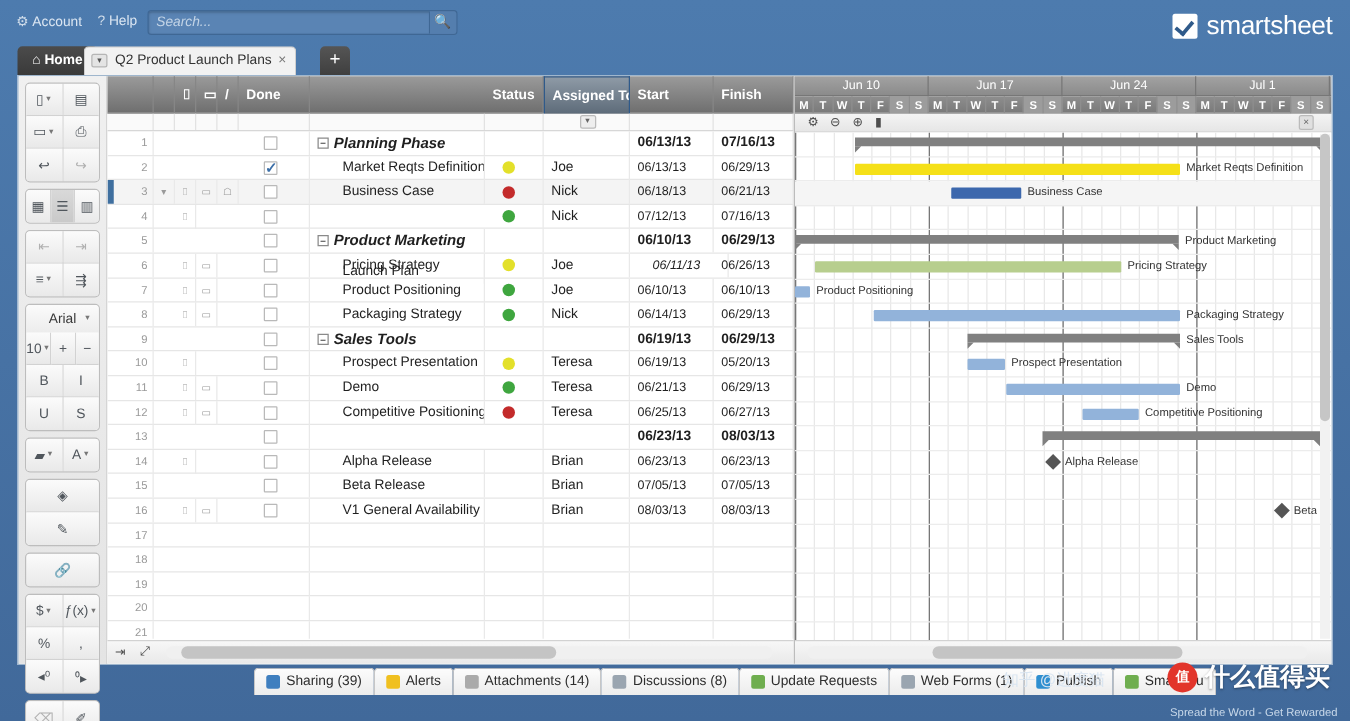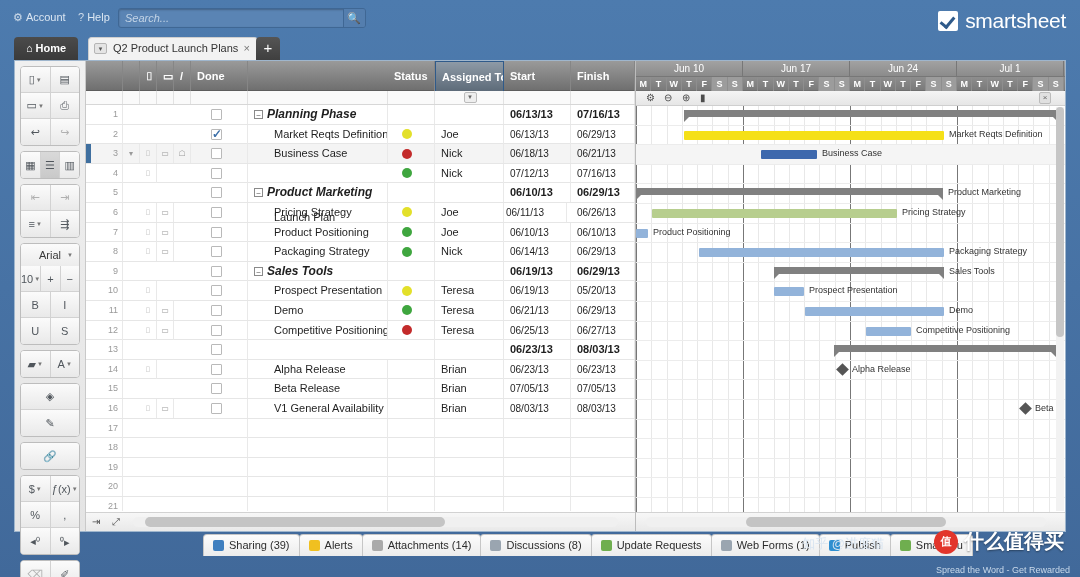--- a/index.html
+++ b/index.html
@@ -34,21 +34,21 @@
     border:solid #2f5a8a; border-width:0 3px 3px 0; transform:rotate(40deg); }
   #logo .ltext { color:#fff; font-size:21px; letter-spacing:-.3px; }
 
   
   #tabs { position:absolute; left:0; top:36px; width:1080px; height:24px; }
   #hometab { position:absolute; left:14px; top:1px; width:64px; height:23px;
     background:linear-gradient(#4b4b4b,#3a3a3a); border-radius:4px 4px 0 0;
     color:#fff; font-size:11px; font-weight:bold; line-height:23px; text-align:center;
     cursor:pointer; }
   #hometab .hic { margin-right:3px; }
-  #sheettab { position:absolute; left:88px; top:1px; width:170px; height:23px;
+  #sheettab { position:absolute; left:67px; top:1px; width:170px; height:23px;
     background:#f2f2f2; border-radius:4px 4px 0 0; border:1px solid #cfcfcf; border-bottom:0;
     font-size:11px; line-height:21px; color:#333; cursor:pointer; }
   #sheettab .tcaret { position:absolute; left:5px; top:5px; width:13px; height:11px;
     background:#e4e4e4; border:1px solid #b5b5b5; border-radius:2px; font-size:7px;
     line-height:9px; text-align:center; color:#555; }
   #sheettab .tname { position:absolute; left:24px; top:0; }
   #sheettab .tclose { position:absolute; right:7px; top:0; color:#777; font-size:11px; }
   #addtab { position:absolute; left:256px; top:1px; width:24px; height:23px;
     background:linear-gradient(#555,#3f3f3f); border-radius:4px 4px 0 0; color:#fff;
     font-size:15px; line-height:21px; text-align:center; cursor:pointer; }
@@ -474,21 +474,21 @@
             <div class="gc mini" style="left: 54px; width: 17px; text-align: center;">⌷</div>
             <div class="gc mini" style="left: 71px; width: 17px; text-align: center;">▭</div>
             <div class="gc " style="left: 105px; width: 57px;">
               <div class="chk"></div>
             </div>
             <div class="gc " style="left: 162px; width: 140px;"><span style="padding-left:26px">Pricing Strategy</span></div>
             <div class="gc " style="left: 302px; width: 47px;">
               <div class="dot" style="background: rgb(227, 224, 42);"></div>
             </div>
             <div class="gc " style="left: 349px; width: 69px;"><span style="padding-left:6px">Joe</span></div>
-            <div class="gc date" style="left: 414px; width: 67px;">06/11/13</div>
+            <div class="gc date" style="left: 430px; width: 67px; font-style: italic;">06/11/13</div>
             <div class="gc date" style="left: 485px; width: 64px;">06/26/13</div>
           </div>
           <div class="grow">
             <div class="gc num" style="left: 0px; width: 37px;">7</div>
             <div class="gc mini" style="left: 54px; width: 17px; text-align: center;">⌷</div>
             <div class="gc mini" style="left: 71px; width: 17px; text-align: center;">▭</div>
             <div class="gc " style="left: 105px; width: 57px;">
               <div class="chk"></div>
             </div>
             <div class="gc " style="left: 162px; width: 140px;"><span style="padding-left:26px">Product Positioning</span></div>

